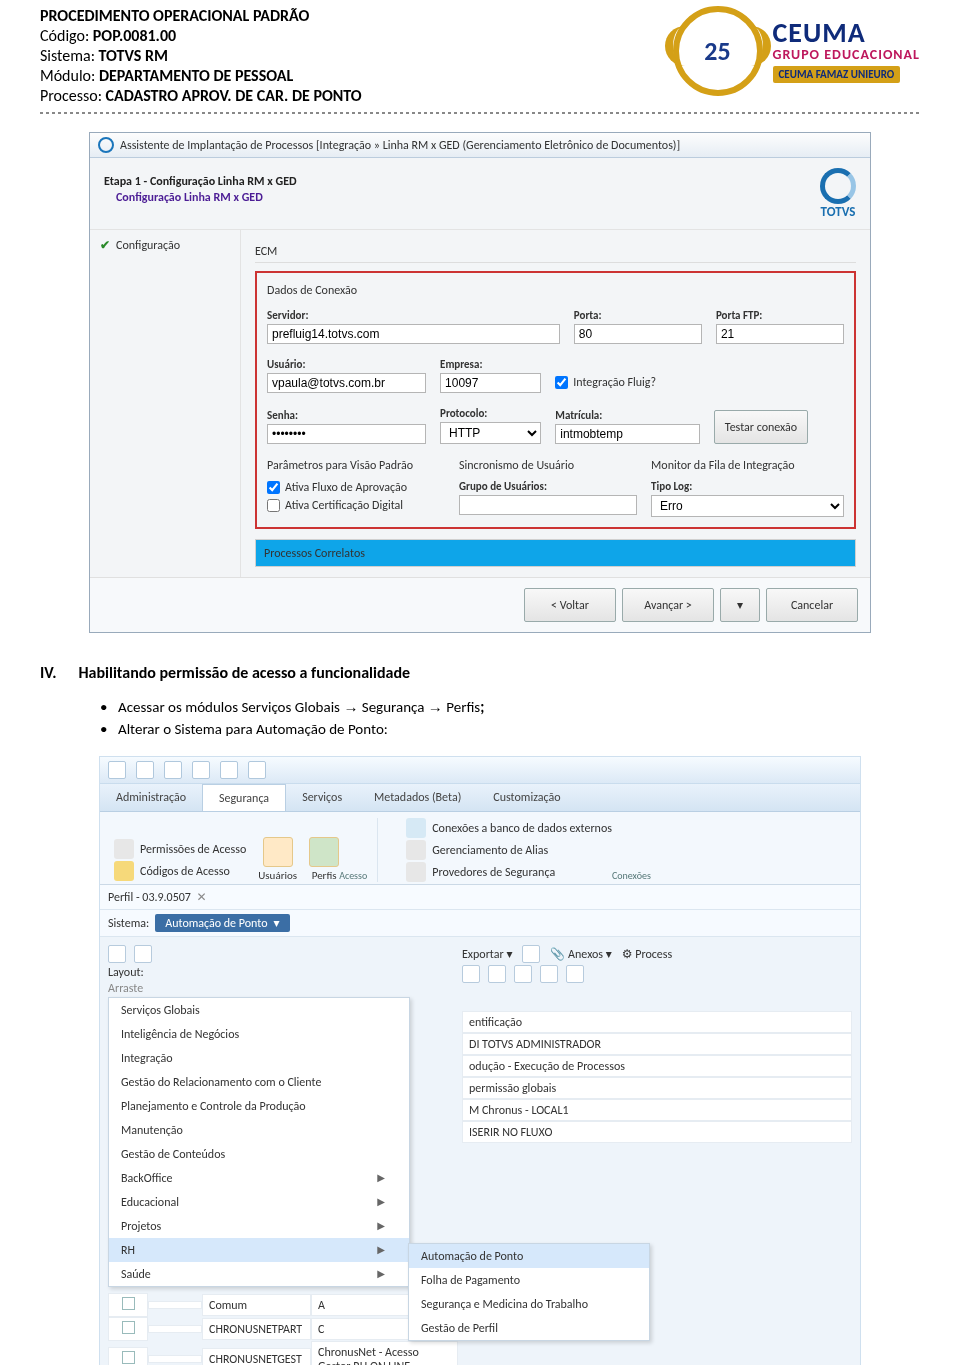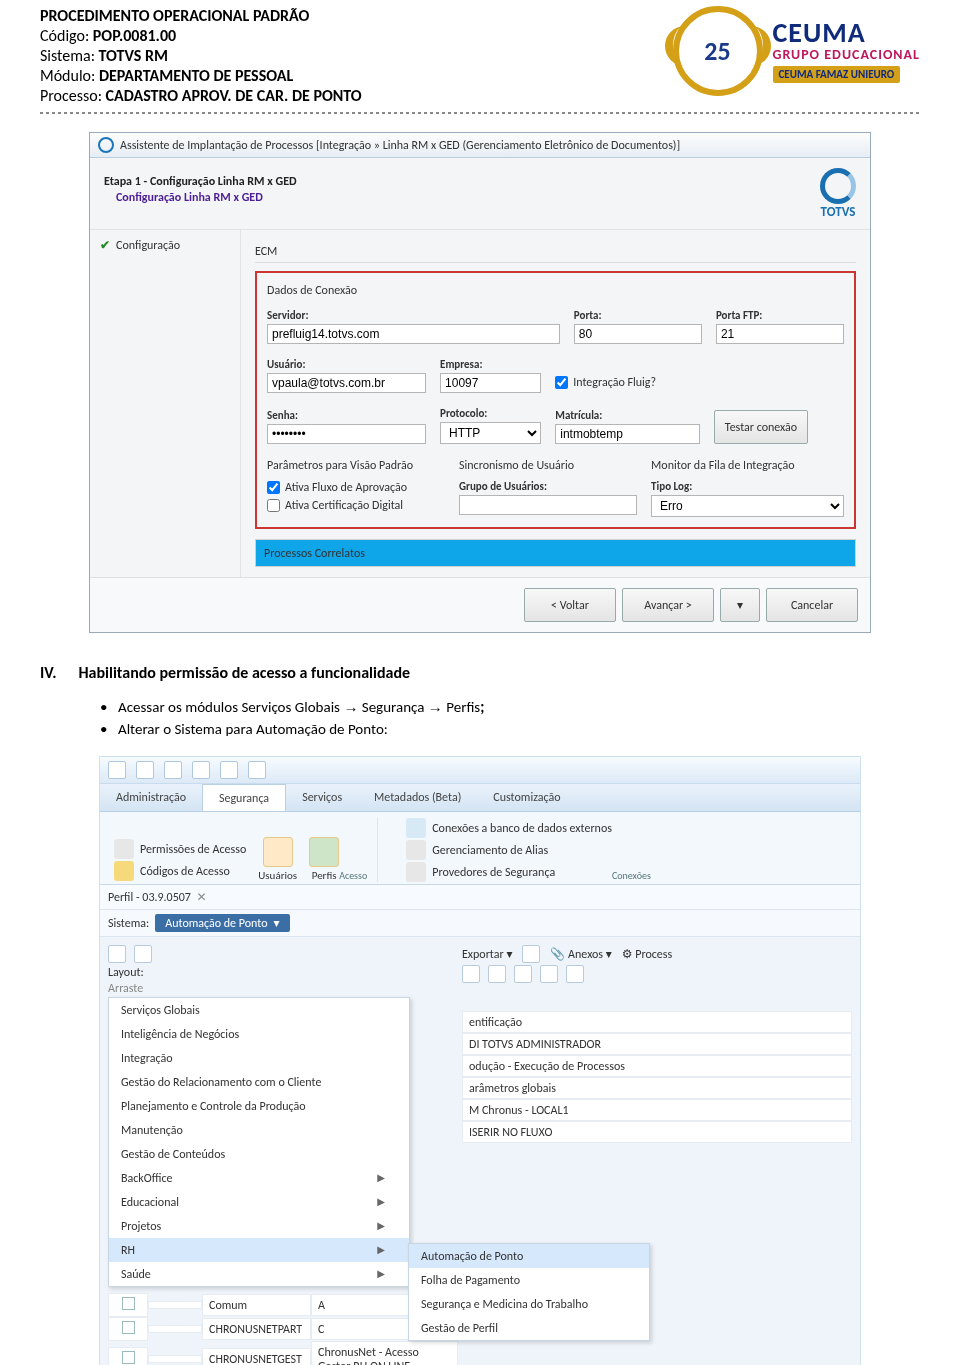--- a/index.html
+++ b/index.html
@@ -398,21 +398,21 @@
             <span class="sq"></span>
             <span class="sq"></span>
             <span class="sq"></span>
             <span class="sq"></span>
           </div>
         <div style="height:26px"></div>
         <div id="rightlines">
             <div style="border: 1px solid rgb(230, 236, 242); padding: 3px 6px; font-size: 12px; background: rgb(255, 255, 255);">entificação</div>
             <div style="border: 1px solid rgb(230, 236, 242); padding: 3px 6px; font-size: 12px; background: rgb(255, 255, 255);">DI TOTVS ADMINISTRADOR</div>
             <div style="border: 1px solid rgb(230, 236, 242); padding: 3px 6px; font-size: 12px; background: rgb(255, 255, 255);">odução - Execução de Processos</div>
-            <div style="border: 1px solid rgb(230, 236, 242); padding: 3px 6px; font-size: 12px; background: rgb(255, 255, 255);">arâmetros globais</div>
+            <div style="border: 1px solid rgb(230, 236, 242); padding: 3px 6px; font-size: 12px; background: rgb(255, 255, 255);">permissão globais</div>
             <div style="border: 1px solid rgb(230, 236, 242); padding: 3px 6px; font-size: 12px; background: rgb(255, 255, 255);">M Chronus  - LOCAL1</div>
             <div style="border: 1px solid rgb(230, 236, 242); padding: 3px 6px; font-size: 12px; background: rgb(255, 255, 255);">ISERIR NO FLUXO</div>
           </div>
       </div>
     </div>
   </div>
 
 </div>
 
 </body></html>

